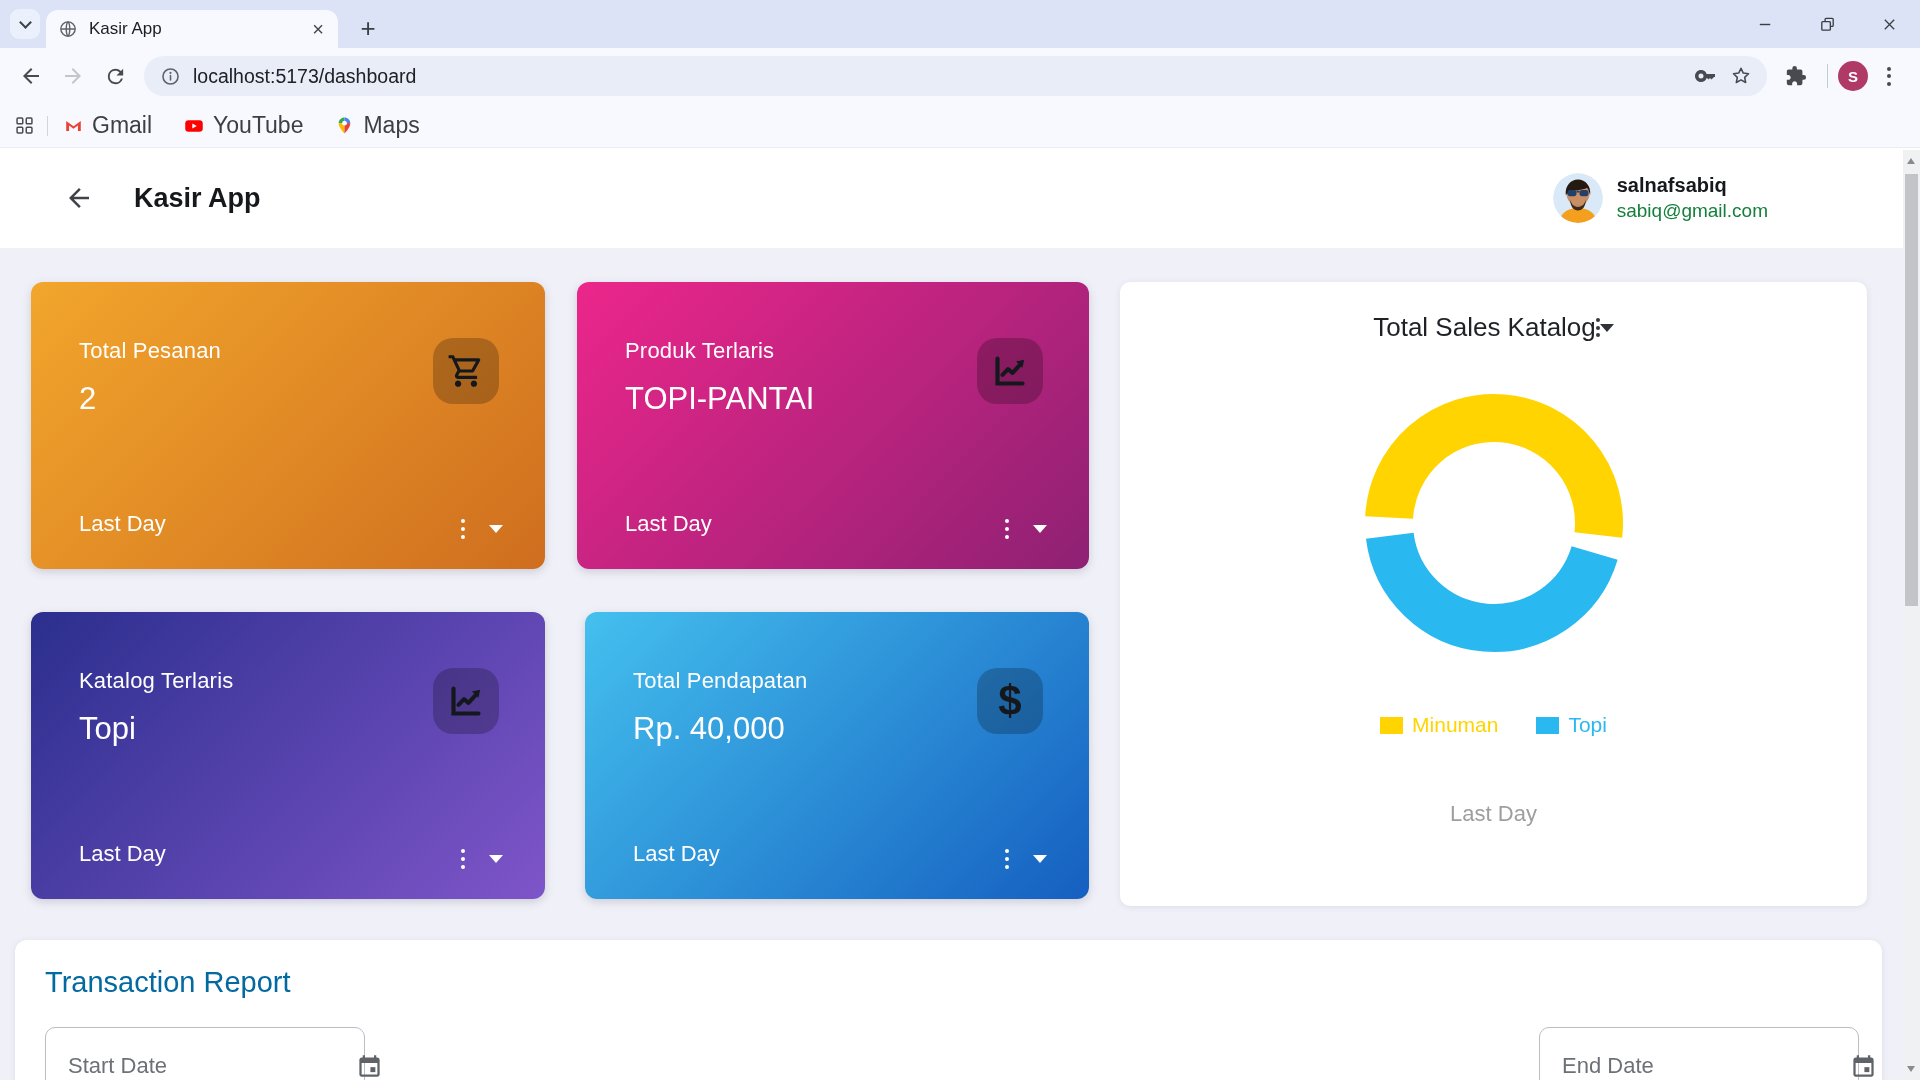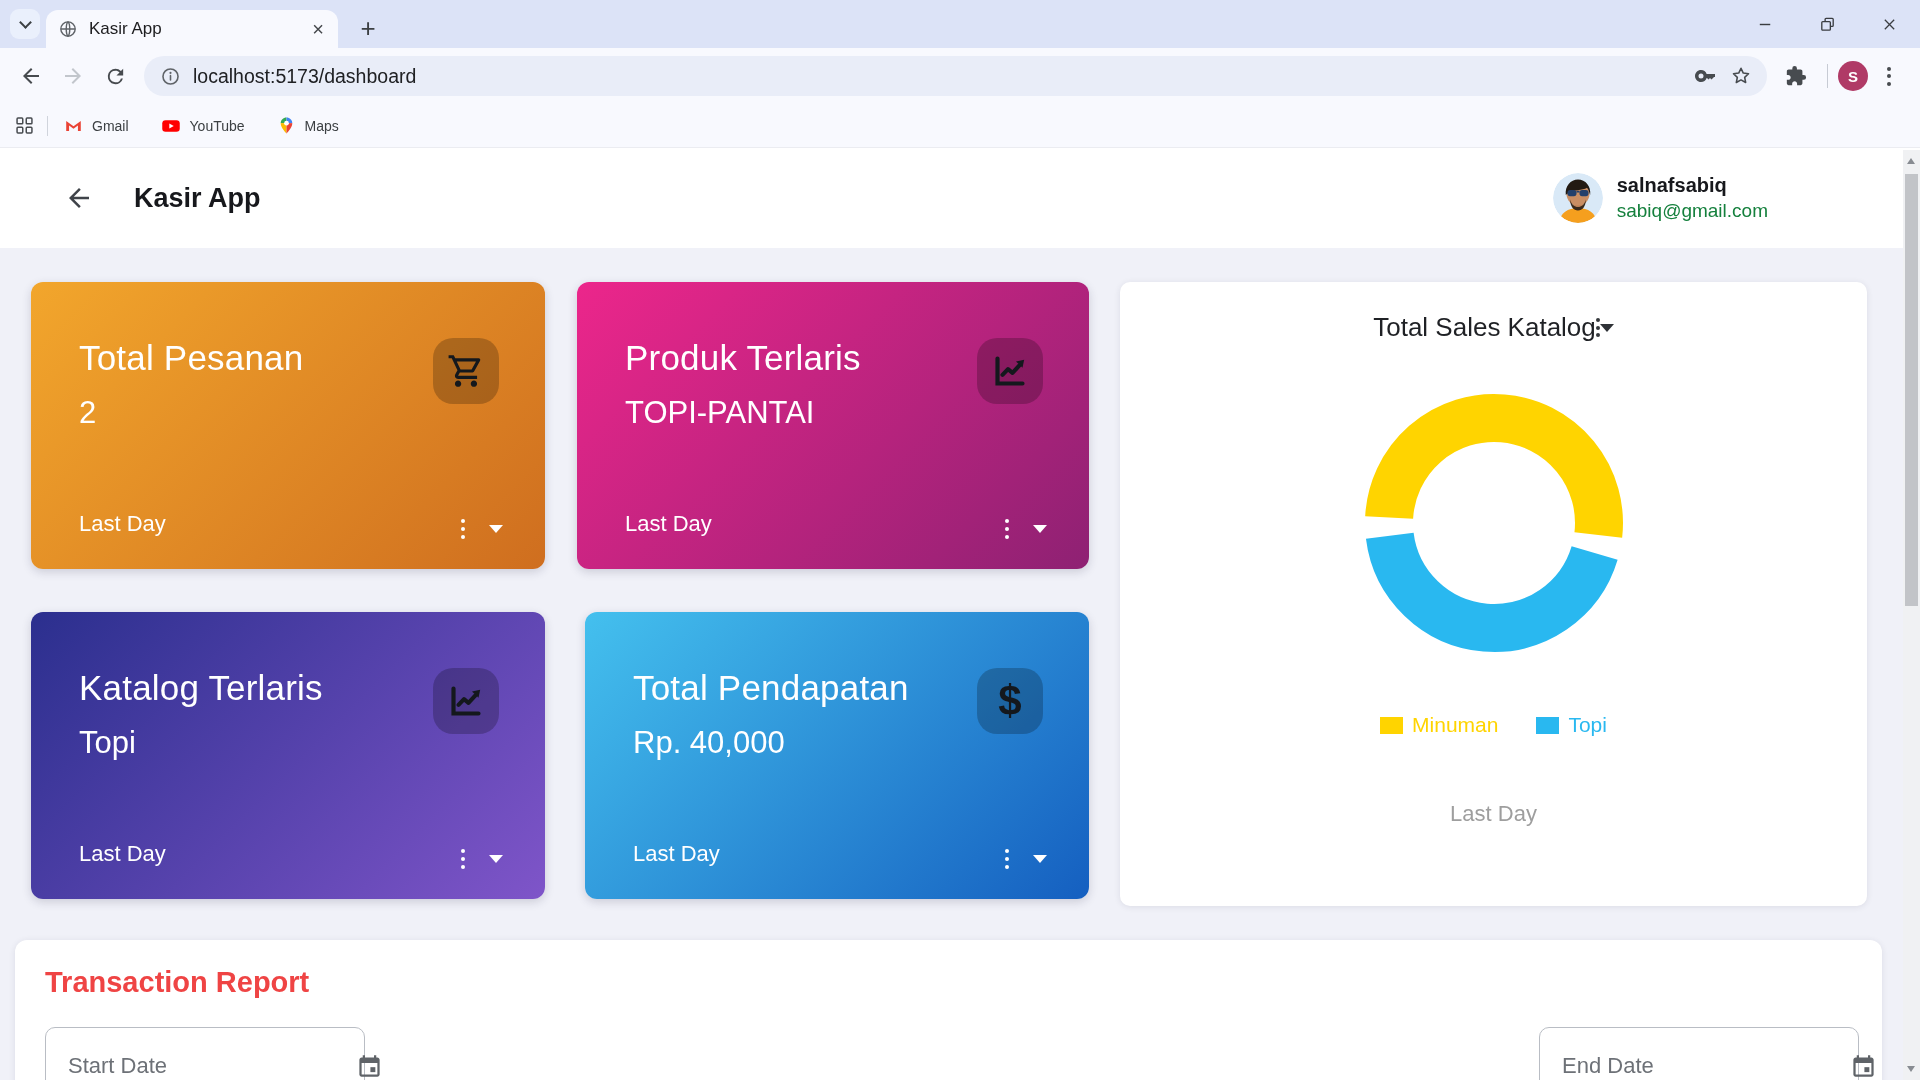--- a/index.html
+++ b/index.html
@@ -21,36 +21,36 @@
   .omnibox { flex:1; height:40px; background:#e9edf8; border-radius:20px; display:flex; align-items:center; padding:0 8px 0 16px; margin:0 8px; }
   .url { font-size:19.5px; color:#202124; margin-left:12px; }
   .omni-sp { flex:1; }
   .sep { width:1px; height:24px; background:#c7cbd4; margin:0 10px; flex:none; }
   .profile-badge { width:30px; height:30px; border-radius:50%; background:#b03a66; color:#fff; font-size:15px; font-weight:700; display:flex; align-items:center; justify-content:center; flex:none; }
   .vdots { display:flex; flex-direction:column; gap:3.5px; align-items:center; }
   .vdots i { width:4px; height:4px; border-radius:50%; background:#474b4f; }
 
   .bookmarks { height:44px; background:#f8f9fe; display:flex; align-items:center; padding:0 14px; border-bottom:1px solid rgba(0,0,0,0.05); }
   .bsep { width:1px; height:20px; background:#d0d4dc; margin:0 16px 0 12px; }
-  .bm { display:flex; align-items:center; gap:9px; margin-right:32px; font-size:14px; color:#3c4043; }
+  .bm { display:flex; align-items:center; gap:9px; margin-right:32px; font-size:23px; color:#3c4043; }
 
   
   .app-header { height:100px; background:#fff; display:flex; align-items:center; }
   .hdr-back { margin-left:64px; display:flex; }
   .hdr-title { margin-left:40px; font-size:27px; font-weight:700; color:#17181c; }
   .user { margin-left:auto; margin-right:152px; display:flex; align-items:center; gap:14px; }
   .user-avatar { width:50px; height:50px; border-radius:50%; overflow:hidden; flex:none; }
   .user-name { font-size:20px; font-weight:700; color:#17181c; }
   .user-email { font-size:19px; color:#15803d; margin-top:3px; }
 
   .content { height:832px; background:#f0f1f8; padding:34px 53px 0 31px; position:relative; }
   .grid { display:flex; gap:31px; }
   .cards-grid { display:grid; grid-template-columns:514px 512px; grid-template-rows:287px 287px; column-gap:32px; row-gap:43px; }
   .stat-card { border-radius:12px; position:relative; color:#fff; padding:56px 48px 0 48px; box-shadow:0 3px 10px rgba(40,40,70,.18); }
-  .card-title { font-size:35px; letter-spacing:.2px; }
+  .card-title { font-size:22px; letter-spacing:.2px; }
   .card-value { font-size:31px; margin-top:17px; }
   .badge { position:absolute; right:46px; top:56px; width:66px; height:66px; border-radius:20px; background:rgba(0,0,0,.22); display:flex; align-items:center; justify-content:center; }
   .badge-glyph { font-size:42px; font-weight:700; color:#14181d; line-height:1; }
   .card-footer { position:absolute; left:48px; bottom:32px; font-size:22px; }
   .card-menu { position:absolute; right:42px; bottom:30px; display:flex; align-items:center; gap:24px; }
   .wdots { display:flex; flex-direction:column; gap:3.5px; align-items:center; }
   .wdots i { width:4.5px; height:4.5px; border-radius:50%; background:#fff; }
   .caret { width:0; height:0; border-left:7px solid transparent; border-right:7px solid transparent; border-top:8px solid #fff; }
 
   .sales-panel { width:747px; height:624px; background:#fff; border-radius:10px; box-shadow:0 1px 6px rgba(40,40,70,.10); padding-top:30px; }
@@ -58,21 +58,21 @@
   .sp-title { font-size:26px; color:#1f2125; }
   .kdots i { background:#35383c; }
   .caret-dark { border-top-color:#2f3237; }
   .donut-wrap { display:flex; justify-content:center; margin-top:40px; }
   .legend { display:flex; justify-content:center; align-items:center; gap:38px; margin-top:50px; }
   .legend-item { display:flex; align-items:center; gap:9px; font-size:21px; }
   .legend-swatch { width:23px; height:17px; }
   .sp-footer { text-align:center; margin-top:64px; font-size:22px; color:#9e9e9e; }
 
   .report { position:absolute; left:15px; top:692px; width:1867px; height:390px; background:#fff; border-radius:12px; padding:26px 23px 0 30px; box-shadow:0 1px 6px rgba(40,40,70,.10); }
-  .report-title { font-size:29px; font-weight:700; color:#ef4444; }
+  .report-title { font-size:29px; font-weight:400; color:#0369a1; }
   .report-row { display:flex; justify-content:space-between; margin-top:28px; }
   .date-field { width:320px; height:78px; border:1px solid #b9bdc4; border-radius:10px; display:flex; align-items:center; padding:0 18px 0 22px; background:#fff; }
   .date-field input { border:none; outline:none; flex:1; font-size:22px; color:#2a2d31; font-family:inherit; background:transparent; }
   .date-field input::placeholder { color:#6d7177; }
   .cal-btn { display:flex; flex:none; }
 
   
   .scrollbar { position:fixed; right:0; top:150px; width:17px; height:930px; background:#f0f1f3; }
   .sb-thumb { position:absolute; left:2px; top:24px; width:13px; height:432px; background:#c2c4c8; }
   .tri-up { position:absolute; top:8px; left:4px; width:0; height:0; border-left:4.5px solid transparent; border-right:4.5px solid transparent; border-bottom:6px solid #888c92; }

